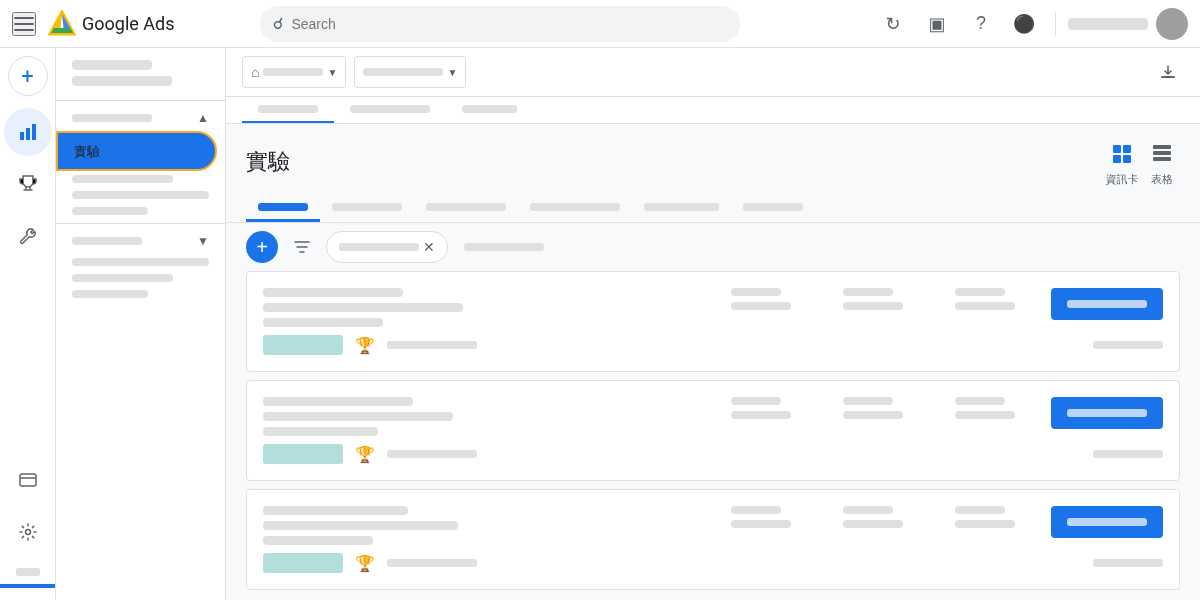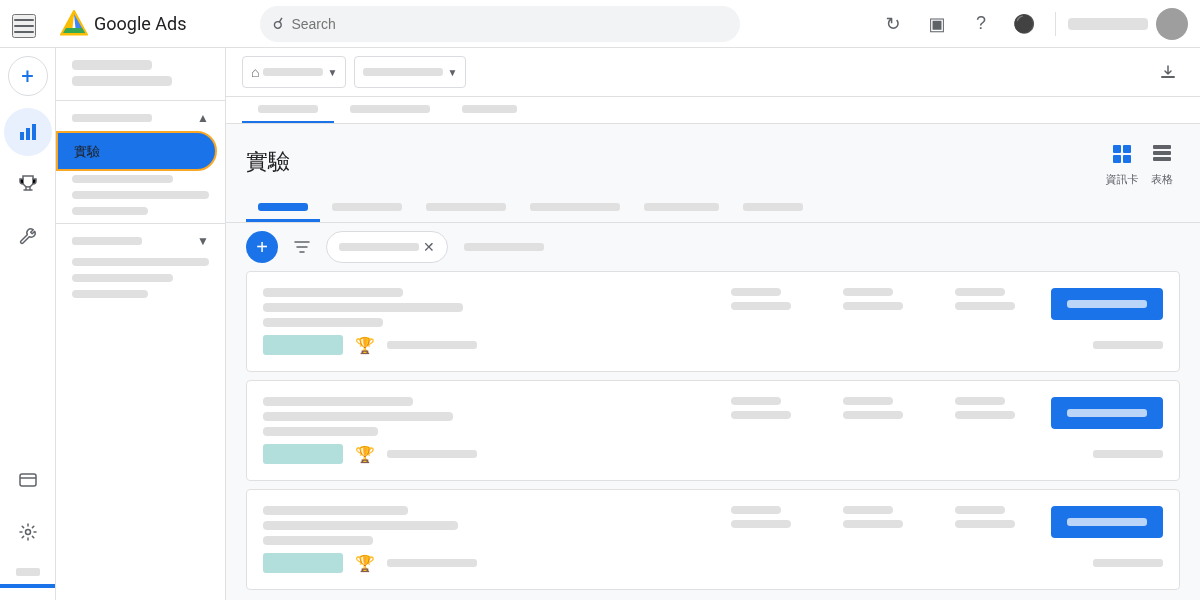--- a/index.html
+++ b/index.html
@@ -11,22 +11,22 @@
       background: #fff;
       display: flex;
       align-items: center;
       padding: 0 12px;
       border-bottom: 1px solid #e0e0e0;
       position: relative;
       z-index: 10;
     }
     .header-left {
       display: flex;
-      align-items: flex-end;
-      gap: 24px;
+      align-items: center;
+      gap: 12px;
       min-width: 180px;
     }
     .hamburger-icon {
       width: 24px; height: 24px;
       display: flex; flex-direction: column; justify-content: center; gap: 4px;
       cursor: pointer;
     }
     .hamburger-icon span {
       display: block; height: 2px; background: #5f6368; border-radius: 1px;
     }

